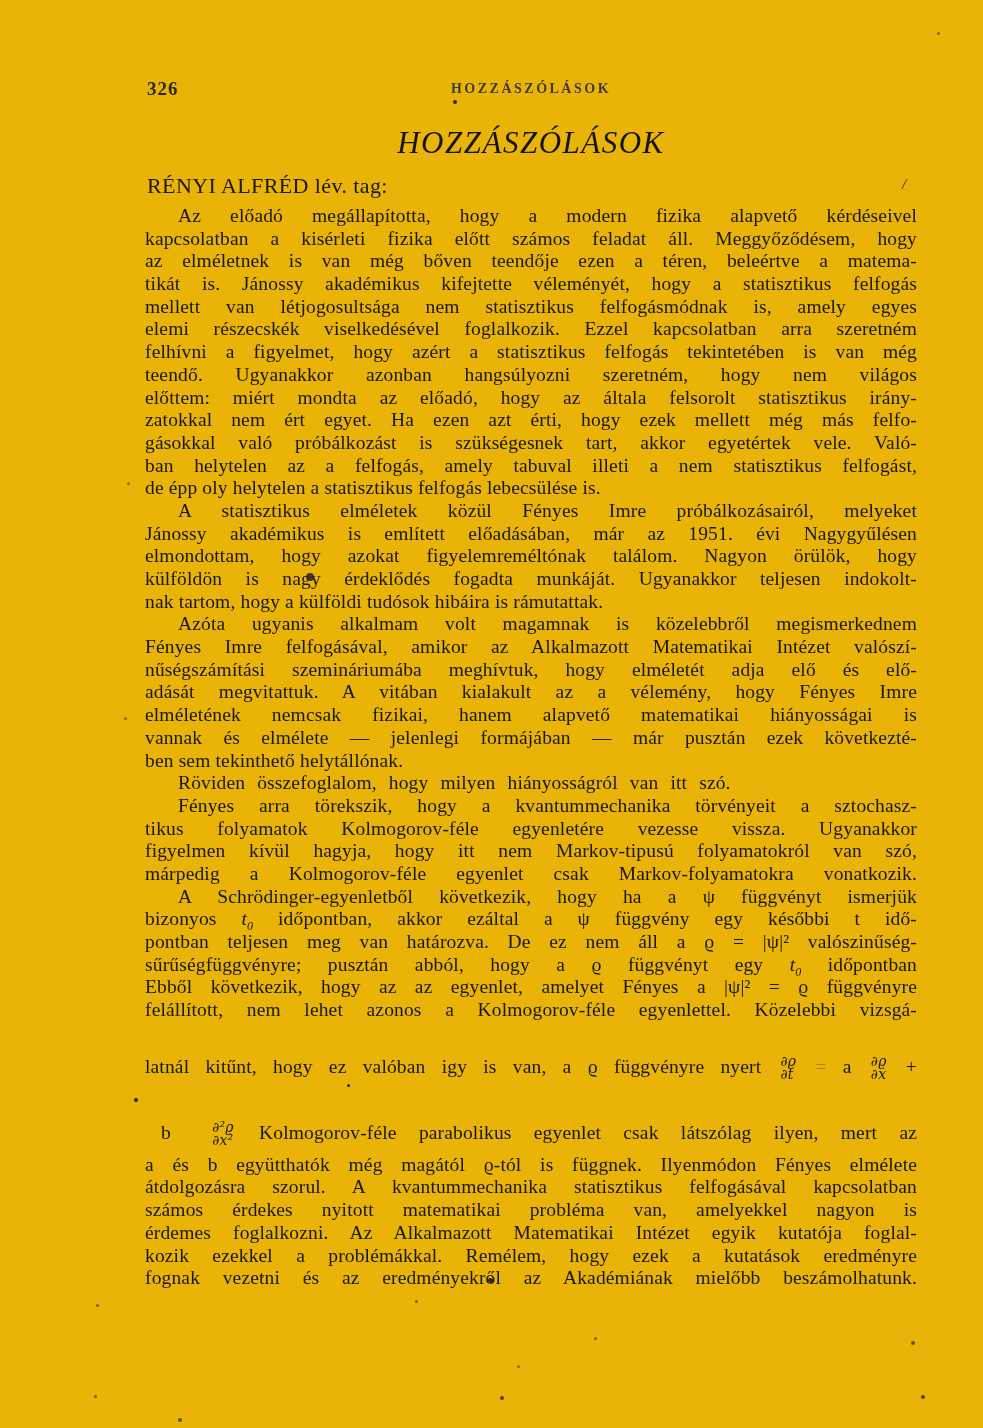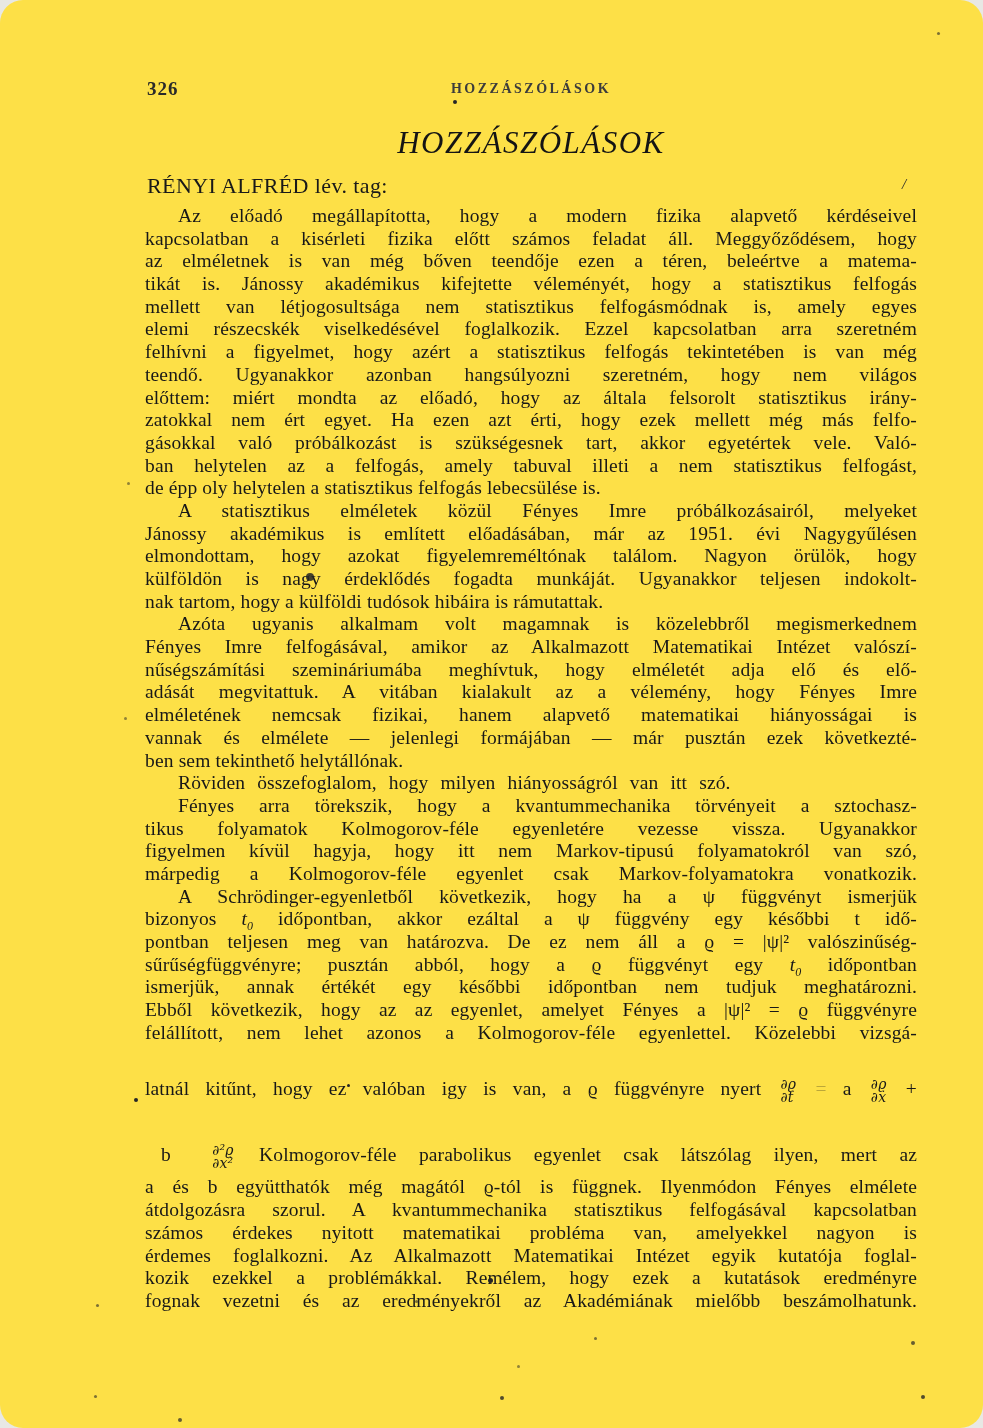--- a/index.html
+++ b/index.html
@@ -1,17 +1,17 @@
 <!DOCTYPE html>
 <html><head>
 <meta charset="utf-8">
 <style>
   html,body{margin:0;padding:0;background:#e8e8e4;}
-  .page{position:relative;width:983px;height:1428px;background:#fde047;overflow:hidden;
-        font-family:"Liberation Serif","DejaVu Serif",serif;color:#1b1b1b;border-radius:23px;}
+  .page{position:relative;width:983px;height:1428px;background:#eab308;overflow:hidden;
+        font-family:"Liberation Serif","DejaVu Serif",serif;color:#1b1b1b;}
   .pagenum{position:absolute;left:147px;top:78px;font-size:19px;font-weight:700;
            letter-spacing:1px;color:#2a2a2a;}
   .runhead{position:absolute;left:145px;top:81px;width:772px;text-align:center;
            font-size:14px;letter-spacing:2.5px;color:#3c3c3c;font-weight:600;}
   .title{position:absolute;left:145px;top:125px;width:772px;text-align:center;
          font-style:italic;font-size:31px;letter-spacing:1.5px;color:#141414;}
   .byline{position:absolute;left:147px;top:173px;font-size:22px;letter-spacing:.4px;color:#191919;}
   .body-text{position:absolute;left:145px;top:205px;width:772px;
              font-size:19.5px;letter-spacing:.15px;color:#181818;}
   .line{height:22.7px;line-height:22.7px;text-align:justify;text-align-last:justify;
@@ -68,21 +68,20 @@
       <div class="line end"><span>ben sem tekinthető helytállónak.</span></div>
       <div class="line ind end wide"><span>Röviden összefoglalom, hogy milyen hiányosságról van itt szó.</span></div>
       <div class="line ind"><span class="it">Fényes</span><span> arra törekszik, hogy a kvantummechanika törvényeit a sztochasz-</span></div>
       <div class="line"><span>tikus folyamatok Kolmogorov-féle egyenletére vezesse vissza. Ugyanakkor</span></div>
       <div class="line"><span>figyelmen kívül hagyja, hogy itt nem Markov-tipusú folyamatokról van szó,</span></div>
       <div class="line"><span>márpedig a Kolmogorov-féle egyenlet csak Markov-folyamatokra vonatkozik.</span></div>
       <div class="line ind"><span>A Schrödinger-egyenletből következik, hogy ha a </span><span class="it">ψ</span><span> függvényt ismerjük</span></div>
       <div class="line"><span>bizonyos </span><span class="vsub">t<sub>0</sub></span><span> időpontban, akkor ezáltal a </span><span class="it">ψ</span><span> függvény egy későbbi </span><span class="it">t</span><span> idő-</span></div>
       <div class="line"><span>pontban teljesen meg van határozva. De ez nem áll a </span><span class="it">ϱ</span><span> = |</span><span class="it">ψ</span><span>|² valószinűség-</span></div>
       <div class="line"><span>sűrűségfüggvényre; pusztán abból, hogy a </span><span class="it">ϱ</span><span> függvényt egy </span><span class="vsub">t<sub>0</sub></span><span> időpontban</span></div>
-      <div class="line"><span>ismerjük, annak értékét egy későbbi időpontban nem tudjuk meghatározni.</span></div>
       <div class="line"><span>Ebből következik, hogy az az egyenlet, amelyet </span><span class="it">Fényes</span><span> a |</span><span class="it">ψ</span><span>|² = </span><span class="it">ϱ</span><span> függvényre</span></div>
       <div class="line"><span>felállított, nem lehet azonos a Kolmogorov-féle egyenlettel. Közelebbi vizsgá-</span></div>
       <div class="line tall"><span>latnál kitűnt, hogy ez valóban igy is van, a </span><span class="it">ϱ</span><span> függvényre nyert </span><span class="frac">
           <span>∂ϱ</span>
           <span>∂t</span>
         </span><span class="faint"> = </span><span class="it">a</span><span> </span><span class="frac">
           <span>∂ϱ</span>
           <span>∂x</span>
         </span><span> +</span></div>
       <div class="line ind2 tall"><span class="it">b</span><span> </span><span class="frac">

